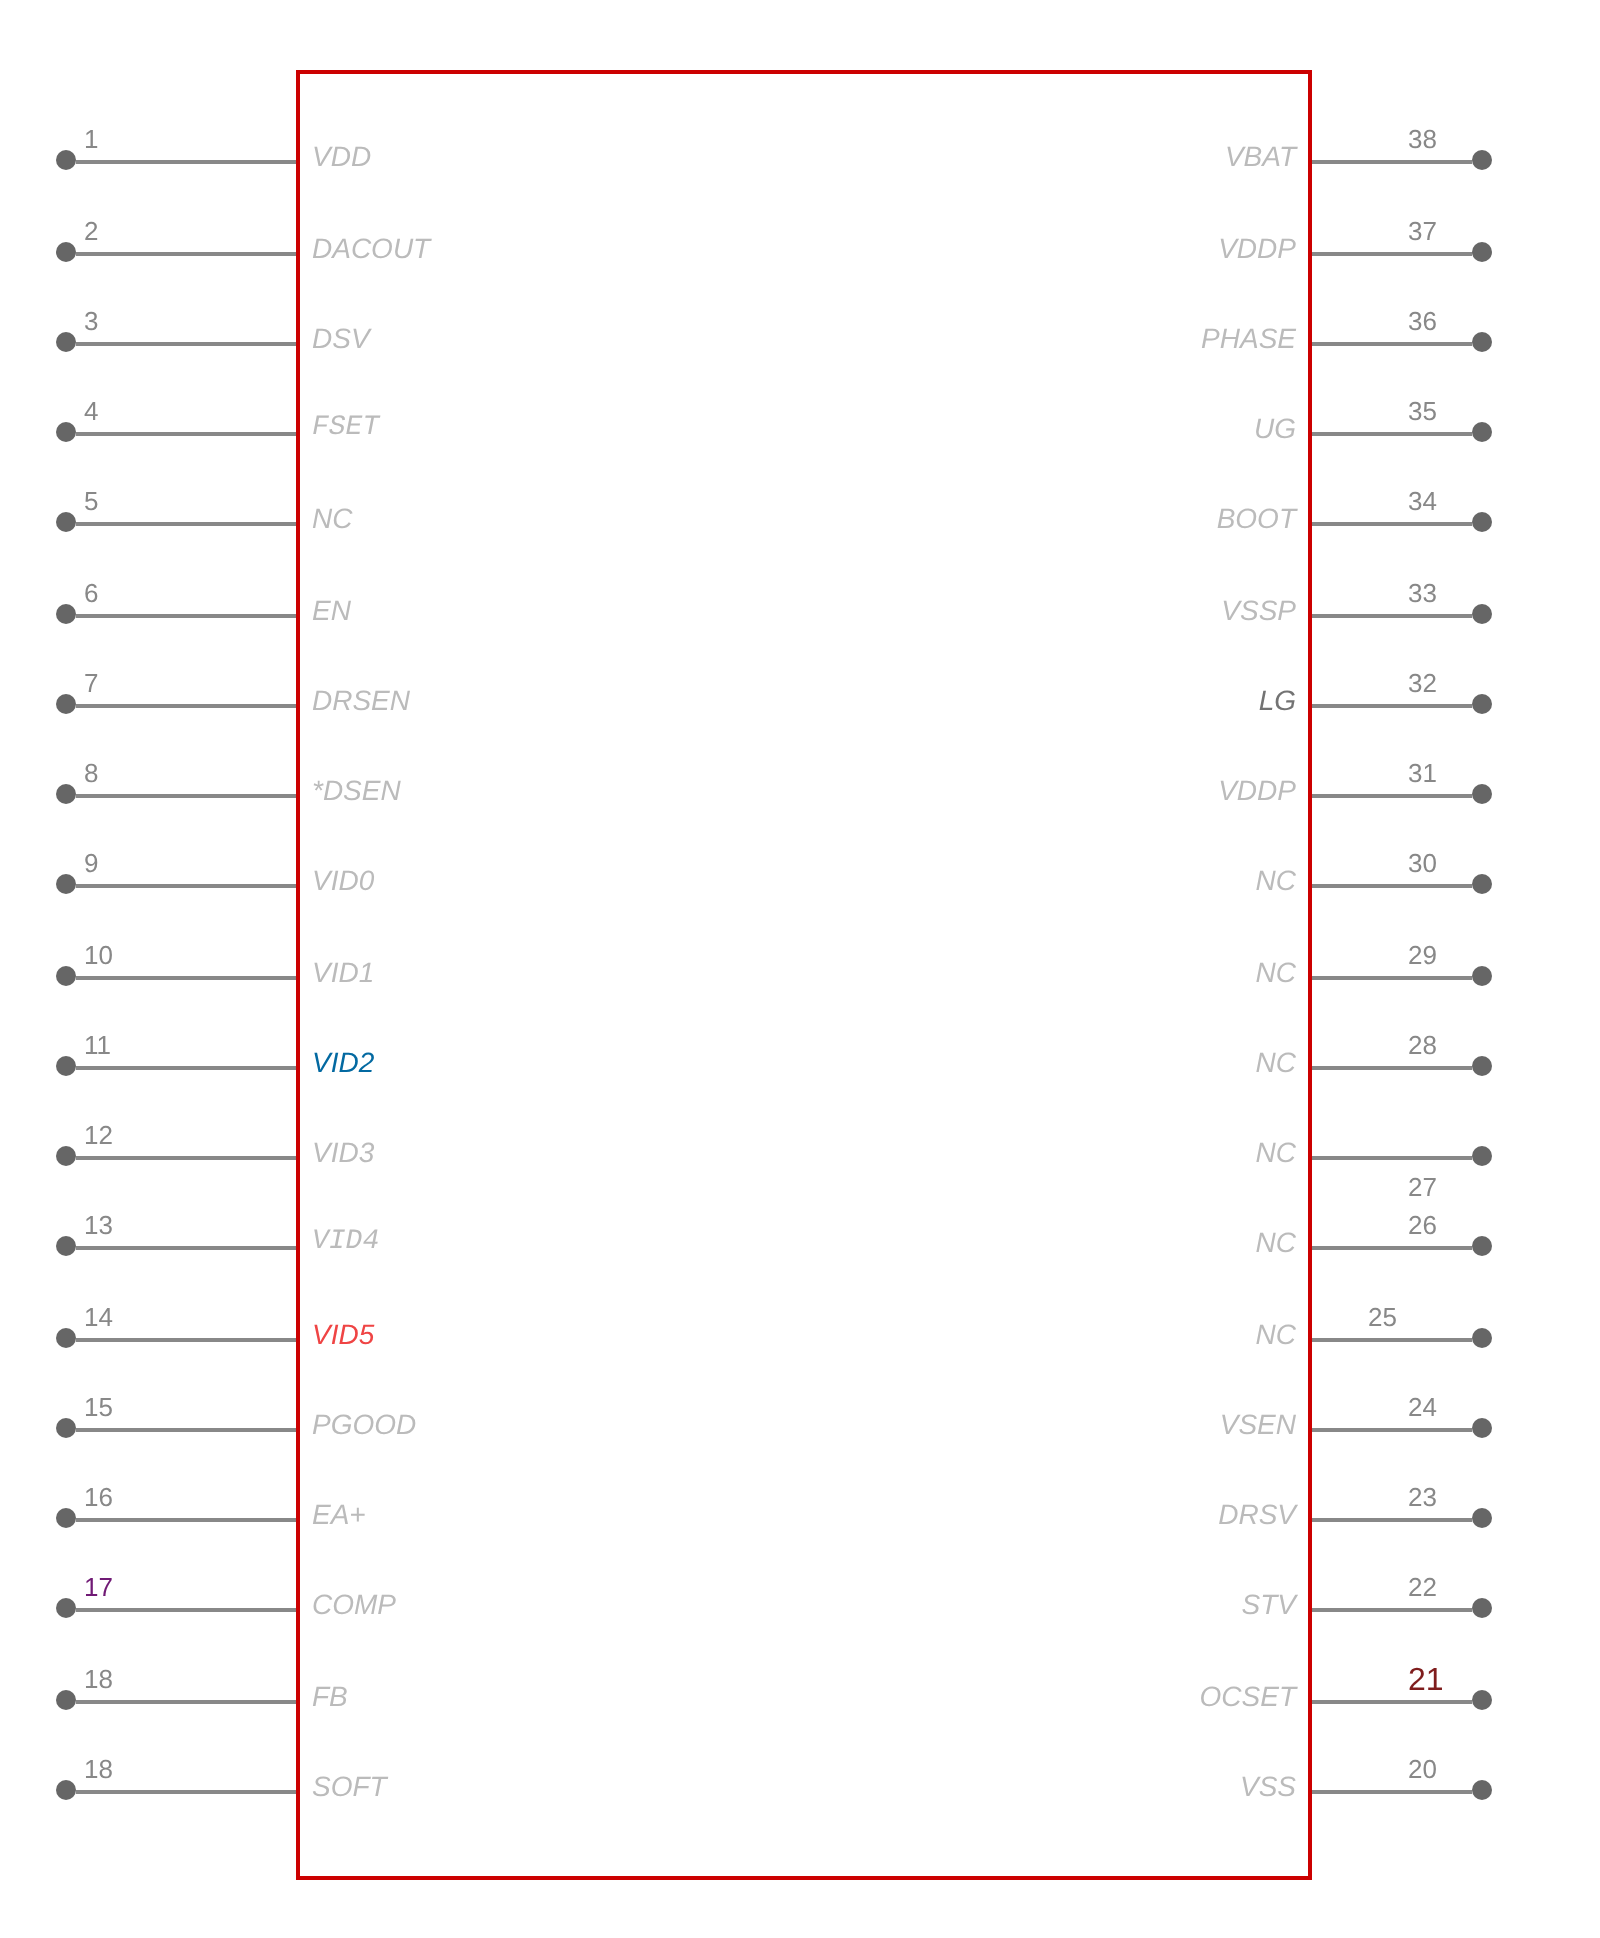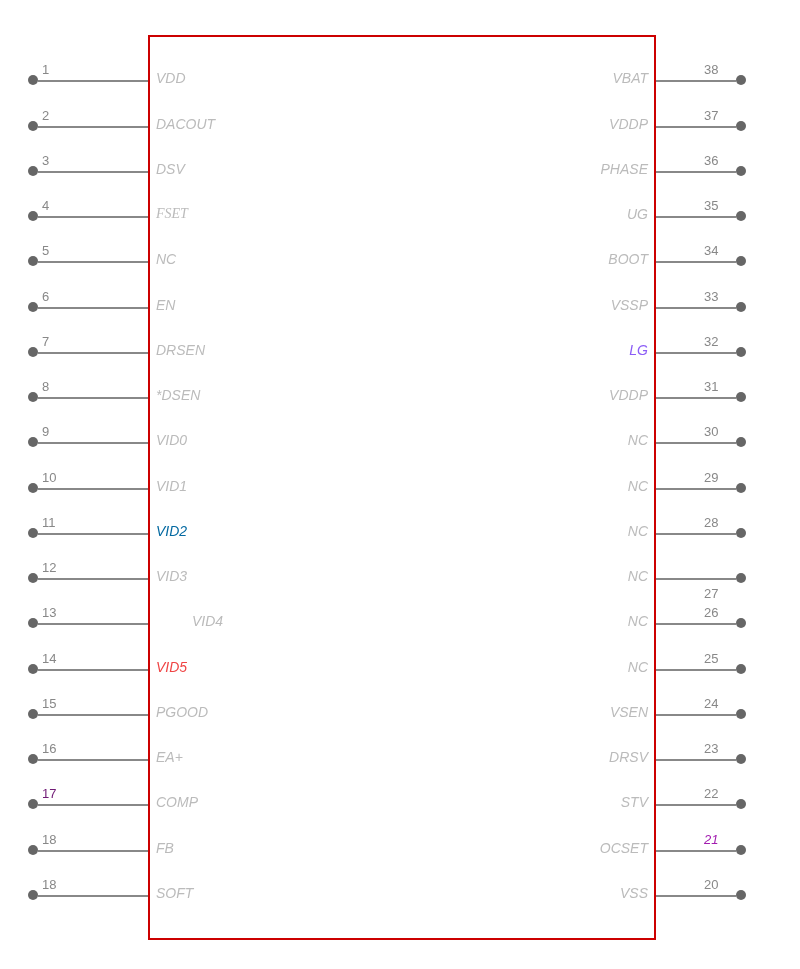--- a/index.html
+++ b/index.html
@@ -41,21 +41,21 @@
     <div style="position: absolute; left: 38px; top: 125.5px; width: 110px; height: 2px; background: rgb(136, 136, 136);"></div>
     <div style="position: absolute; left: 42px; top: 107.5px; font-size: 13px; color: rgb(136, 136, 136); font-family: Arial, sans-serif;">2</div>
     <div style="position: absolute; left: 156px; top: 115.5px; font-size: 14px; color: rgb(187, 187, 187); font-style: italic; font-family: Arial, sans-serif;">DACOUT</div>
     <div style="position: absolute; left: 28px; top: 165.75px; width: 10px; height: 10px; border-radius: 50%; background: rgb(102, 102, 102);"></div>
     <div style="position: absolute; left: 38px; top: 170.75px; width: 110px; height: 2px; background: rgb(136, 136, 136);"></div>
     <div style="position: absolute; left: 42px; top: 152.75px; font-size: 13px; color: rgb(136, 136, 136); font-family: Arial, sans-serif;">3</div>
     <div style="position: absolute; left: 156px; top: 160.75px; font-size: 14px; color: rgb(187, 187, 187); font-style: italic; font-family: Arial, sans-serif;">DSV</div>
     <div style="position: absolute; left: 28px; top: 211px; width: 10px; height: 10px; border-radius: 50%; background: rgb(102, 102, 102);"></div>
     <div style="position: absolute; left: 38px; top: 216px; width: 110px; height: 2px; background: rgb(136, 136, 136);"></div>
     <div style="position: absolute; left: 42px; top: 198px; font-size: 13px; color: rgb(136, 136, 136); font-family: Arial, sans-serif;">4</div>
-    <div style="position: absolute; left: 156px; top: 206px; font-size: 14px; color: rgb(187, 187, 187); font-style: italic; font-family: Liberation Serif, serif;">FSET</div>
+    <div style="position: absolute; left: 156px; top: 206px; font-size: 14px; color: rgb(187, 187, 187); font-style: italic; font-family: Liberation Mono, monospace;">FSET</div>
     <div style="position: absolute; left: 28px; top: 256.25px; width: 10px; height: 10px; border-radius: 50%; background: rgb(102, 102, 102);"></div>
     <div style="position: absolute; left: 38px; top: 261.25px; width: 110px; height: 2px; background: rgb(136, 136, 136);"></div>
     <div style="position: absolute; left: 42px; top: 243.25px; font-size: 13px; color: rgb(136, 136, 136); font-family: Arial, sans-serif;">5</div>
     <div style="position: absolute; left: 156px; top: 251.25px; font-size: 14px; color: rgb(187, 187, 187); font-style: italic; font-family: Arial, sans-serif;">NC</div>
     <div style="position: absolute; left: 28px; top: 301.5px; width: 10px; height: 10px; border-radius: 50%; background: rgb(102, 102, 102);"></div>
     <div style="position: absolute; left: 38px; top: 306.5px; width: 110px; height: 2px; background: rgb(136, 136, 136);"></div>
     <div style="position: absolute; left: 42px; top: 288.5px; font-size: 13px; color: rgb(136, 136, 136); font-family: Arial, sans-serif;">6</div>
     <div style="position: absolute; left: 156px; top: 296.5px; font-size: 14px; color: rgb(187, 187, 187); font-style: italic; font-family: Arial, sans-serif;">EN</div>
     <div style="position: absolute; left: 28px; top: 346.75px; width: 10px; height: 10px; border-radius: 50%; background: rgb(102, 102, 102);"></div>
     <div style="position: absolute; left: 38px; top: 351.75px; width: 110px; height: 2px; background: rgb(136, 136, 136);"></div>
@@ -77,21 +77,21 @@
     <div style="position: absolute; left: 38px; top: 532.75px; width: 110px; height: 2px; background: rgb(136, 136, 136);"></div>
     <div style="position: absolute; left: 42px; top: 514.75px; font-size: 13px; color: rgb(136, 136, 136); font-family: Arial, sans-serif;">11</div>
     <div style="position: absolute; left: 156px; top: 522.75px; font-size: 14px; color: #0369a1; font-style: italic; font-family: Arial, sans-serif;">VID2</div>
     <div style="position: absolute; left: 28px; top: 573px; width: 10px; height: 10px; border-radius: 50%; background: rgb(102, 102, 102);"></div>
     <div style="position: absolute; left: 38px; top: 578px; width: 110px; height: 2px; background: rgb(136, 136, 136);"></div>
     <div style="position: absolute; left: 42px; top: 560px; font-size: 13px; color: rgb(136, 136, 136); font-family: Arial, sans-serif;">12</div>
     <div style="position: absolute; left: 156px; top: 568px; font-size: 14px; color: rgb(187, 187, 187); font-style: italic; font-family: Arial, sans-serif;">VID3</div>
     <div style="position: absolute; left: 28px; top: 618.25px; width: 10px; height: 10px; border-radius: 50%; background: rgb(102, 102, 102);"></div>
     <div style="position: absolute; left: 38px; top: 623.25px; width: 110px; height: 2px; background: rgb(136, 136, 136);"></div>
     <div style="position: absolute; left: 42px; top: 605.25px; font-size: 13px; color: rgb(136, 136, 136); font-family: Arial, sans-serif;">13</div>
-    <div style="position: absolute; left: 156px; top: 613.25px; font-size: 14px; color: rgb(187, 187, 187); font-style: italic; font-family: Liberation Sans, sans-serif; margin-left: 36px;">VID4</div>
+    <div style="position: absolute; left: 156px; top: 613.25px; font-size: 14px; color: rgb(187, 187, 187); font-style: italic; font-family: Liberation Mono, monospace;">VID4</div>
     <div style="position: absolute; left: 28px; top: 663.5px; width: 10px; height: 10px; border-radius: 50%; background: rgb(102, 102, 102);"></div>
     <div style="position: absolute; left: 38px; top: 668.5px; width: 110px; height: 2px; background: rgb(136, 136, 136);"></div>
     <div style="position: absolute; left: 42px; top: 650.5px; font-size: 13px; color: rgb(136, 136, 136); font-family: Arial, sans-serif;">14</div>
     <div style="position: absolute; left: 156px; top: 658.5px; font-size: 14px; color: #ef4444; font-style: italic; font-family: Arial, sans-serif;">VID5</div>
     <div style="position: absolute; left: 28px; top: 708.75px; width: 10px; height: 10px; border-radius: 50%; background: rgb(102, 102, 102);"></div>
     <div style="position: absolute; left: 38px; top: 713.75px; width: 110px; height: 2px; background: rgb(136, 136, 136);"></div>
     <div style="position: absolute; left: 42px; top: 695.75px; font-size: 13px; color: rgb(136, 136, 136); font-family: Arial, sans-serif;">15</div>
     <div style="position: absolute; left: 156px; top: 703.75px; font-size: 14px; color: rgb(187, 187, 187); font-style: italic; font-family: Arial, sans-serif;">PGOOD</div>
     <div style="position: absolute; left: 28px; top: 754px; width: 10px; height: 10px; border-radius: 50%; background: rgb(102, 102, 102);"></div>
     <div style="position: absolute; left: 38px; top: 759px; width: 110px; height: 2px; background: rgb(136, 136, 136);"></div>
@@ -129,21 +129,21 @@
     <div style="position: absolute; left: 656px; top: 261.25px; width: 80px; height: 2px; background: rgb(136, 136, 136);"></div>
     <div style="position: absolute; left: 704px; top: 243.25px; font-size: 13px; color: rgb(136, 136, 136); font-family: Arial, sans-serif;">34</div>
     <div style="position: absolute; right: 152px; top: 251.25px; font-size: 14px; color: rgb(187, 187, 187); font-style: italic; font-family: Arial, sans-serif; text-align: right;">BOOT</div>
     <div style="position: absolute; left: 736px; top: 301.5px; width: 10px; height: 10px; border-radius: 50%; background: rgb(102, 102, 102);"></div>
     <div style="position: absolute; left: 656px; top: 306.5px; width: 80px; height: 2px; background: rgb(136, 136, 136);"></div>
     <div style="position: absolute; left: 704px; top: 288.5px; font-size: 13px; color: rgb(136, 136, 136); font-family: Arial, sans-serif;">33</div>
     <div style="position: absolute; right: 152px; top: 296.5px; font-size: 14px; color: rgb(187, 187, 187); font-style: italic; font-family: Arial, sans-serif; text-align: right;">VSSP</div>
     <div style="position: absolute; left: 736px; top: 346.75px; width: 10px; height: 10px; border-radius: 50%; background: rgb(102, 102, 102);"></div>
     <div style="position: absolute; left: 656px; top: 351.75px; width: 80px; height: 2px; background: rgb(136, 136, 136);"></div>
     <div style="position: absolute; left: 704px; top: 333.75px; font-size: 13px; color: rgb(136, 136, 136); font-family: Arial, sans-serif;">32</div>
-    <div style="position: absolute; right: 152px; top: 341.75px; font-size: 14px; color: #8b5cf6; font-style: italic; font-family: Arial, sans-serif; text-align: right;">LG</div>
+    <div style="position: absolute; right: 152px; top: 341.75px; font-size: 14px; color: #737373; font-style: italic; font-family: Arial, sans-serif; text-align: right;">LG</div>
     <div style="position: absolute; left: 736px; top: 392px; width: 10px; height: 10px; border-radius: 50%; background: rgb(102, 102, 102);"></div>
     <div style="position: absolute; left: 656px; top: 397px; width: 80px; height: 2px; background: rgb(136, 136, 136);"></div>
     <div style="position: absolute; left: 704px; top: 379px; font-size: 13px; color: rgb(136, 136, 136); font-family: Arial, sans-serif;">31</div>
     <div style="position: absolute; right: 152px; top: 387px; font-size: 14px; color: rgb(187, 187, 187); font-style: italic; font-family: Arial, sans-serif; text-align: right;">VDDP</div>
     <div style="position: absolute; left: 736px; top: 437.25px; width: 10px; height: 10px; border-radius: 50%; background: rgb(102, 102, 102);"></div>
     <div style="position: absolute; left: 656px; top: 442.25px; width: 80px; height: 2px; background: rgb(136, 136, 136);"></div>
     <div style="position: absolute; left: 704px; top: 424.25px; font-size: 13px; color: rgb(136, 136, 136); font-family: Arial, sans-serif;">30</div>
     <div style="position: absolute; right: 152px; top: 432.25px; font-size: 14px; color: rgb(187, 187, 187); font-style: italic; font-family: Arial, sans-serif; text-align: right;">NC</div>
     <div style="position: absolute; left: 736px; top: 482.5px; width: 10px; height: 10px; border-radius: 50%; background: rgb(102, 102, 102);"></div>
     <div style="position: absolute; left: 656px; top: 487.5px; width: 80px; height: 2px; background: rgb(136, 136, 136);"></div>
@@ -156,35 +156,35 @@
     <div style="position: absolute; left: 736px; top: 573px; width: 10px; height: 10px; border-radius: 50%; background: rgb(102, 102, 102);"></div>
     <div style="position: absolute; left: 656px; top: 578px; width: 80px; height: 2px; background: rgb(136, 136, 136);"></div>
     <div style="position: absolute; left: 704px; top: 560px; font-size: 13px; color: rgb(136, 136, 136); font-family: Arial, sans-serif; margin-top: 26px;">27</div>
     <div style="position: absolute; right: 152px; top: 568px; font-size: 14px; color: rgb(187, 187, 187); font-style: italic; font-family: Arial, sans-serif; text-align: right;">NC</div>
     <div style="position: absolute; left: 736px; top: 618.25px; width: 10px; height: 10px; border-radius: 50%; background: rgb(102, 102, 102);"></div>
     <div style="position: absolute; left: 656px; top: 623.25px; width: 80px; height: 2px; background: rgb(136, 136, 136);"></div>
     <div style="position: absolute; left: 704px; top: 605.25px; font-size: 13px; color: rgb(136, 136, 136); font-family: Arial, sans-serif;">26</div>
     <div style="position: absolute; right: 152px; top: 613.25px; font-size: 14px; color: rgb(187, 187, 187); font-style: italic; font-family: Arial, sans-serif; text-align: right;">NC</div>
     <div style="position: absolute; left: 736px; top: 663.5px; width: 10px; height: 10px; border-radius: 50%; background: rgb(102, 102, 102);"></div>
     <div style="position: absolute; left: 656px; top: 668.5px; width: 80px; height: 2px; background: rgb(136, 136, 136);"></div>
-    <div style="position: absolute; left: 704px; top: 650.5px; font-size: 13px; color: rgb(136, 136, 136); font-family: Arial, sans-serif;">25</div>
+    <div style="position: absolute; left: 684px; top: 650.5px; font-size: 13px; color: rgb(136, 136, 136); font-family: Arial, sans-serif;">25</div>
     <div style="position: absolute; right: 152px; top: 658.5px; font-size: 14px; color: rgb(187, 187, 187); font-style: italic; font-family: Arial, sans-serif; text-align: right;">NC</div>
     <div style="position: absolute; left: 736px; top: 708.75px; width: 10px; height: 10px; border-radius: 50%; background: rgb(102, 102, 102);"></div>
     <div style="position: absolute; left: 656px; top: 713.75px; width: 80px; height: 2px; background: rgb(136, 136, 136);"></div>
     <div style="position: absolute; left: 704px; top: 695.75px; font-size: 13px; color: rgb(136, 136, 136); font-family: Arial, sans-serif;">24</div>
     <div style="position: absolute; right: 152px; top: 703.75px; font-size: 14px; color: rgb(187, 187, 187); font-style: italic; font-family: Arial, sans-serif; text-align: right;">VSEN</div>
     <div style="position: absolute; left: 736px; top: 754px; width: 10px; height: 10px; border-radius: 50%; background: rgb(102, 102, 102);"></div>
     <div style="position: absolute; left: 656px; top: 759px; width: 80px; height: 2px; background: rgb(136, 136, 136);"></div>
     <div style="position: absolute; left: 704px; top: 741px; font-size: 13px; color: rgb(136, 136, 136); font-family: Arial, sans-serif;">23</div>
     <div style="position: absolute; right: 152px; top: 749px; font-size: 14px; color: rgb(187, 187, 187); font-style: italic; font-family: Arial, sans-serif; text-align: right;">DRSV</div>
     <div style="position: absolute; left: 736px; top: 799.25px; width: 10px; height: 10px; border-radius: 50%; background: rgb(102, 102, 102);"></div>
     <div style="position: absolute; left: 656px; top: 804.25px; width: 80px; height: 2px; background: rgb(136, 136, 136);"></div>
     <div style="position: absolute; left: 704px; top: 786.25px; font-size: 13px; color: rgb(136, 136, 136); font-family: Arial, sans-serif;">22</div>
     <div style="position: absolute; right: 152px; top: 794.25px; font-size: 14px; color: rgb(187, 187, 187); font-style: italic; font-family: Arial, sans-serif; text-align: right;">STV</div>
     <div style="position: absolute; left: 736px; top: 844.5px; width: 10px; height: 10px; border-radius: 50%; background: rgb(102, 102, 102);"></div>
     <div style="position: absolute; left: 656px; top: 849.5px; width: 80px; height: 2px; background: rgb(136, 136, 136);"></div>
-    <div style="position: absolute; left: 704px; top: 831.5px; font-size: 13px; color: #a21caf; font-family: Arial, sans-serif; font-style: italic;">21</div>
+    <div style="position: absolute; left: 704px; top: 831.5px; font-size: 16px; color: #7f1d1d; font-family: Arial, sans-serif;">21</div>
     <div style="position: absolute; right: 152px; top: 839.5px; font-size: 14px; color: rgb(187, 187, 187); font-style: italic; font-family: Arial, sans-serif; text-align: right;">OCSET</div>
     <div style="position: absolute; left: 736px; top: 889.75px; width: 10px; height: 10px; border-radius: 50%; background: rgb(102, 102, 102);"></div>
     <div style="position: absolute; left: 656px; top: 894.75px; width: 80px; height: 2px; background: rgb(136, 136, 136);"></div>
     <div style="position: absolute; left: 704px; top: 876.75px; font-size: 13px; color: rgb(136, 136, 136); font-family: Arial, sans-serif;">20</div>
     <div style="position: absolute; right: 152px; top: 884.75px; font-size: 14px; color: rgb(187, 187, 187); font-style: italic; font-family: Arial, sans-serif; text-align: right;">VSS</div>
   </div>
 
 </body></html>

